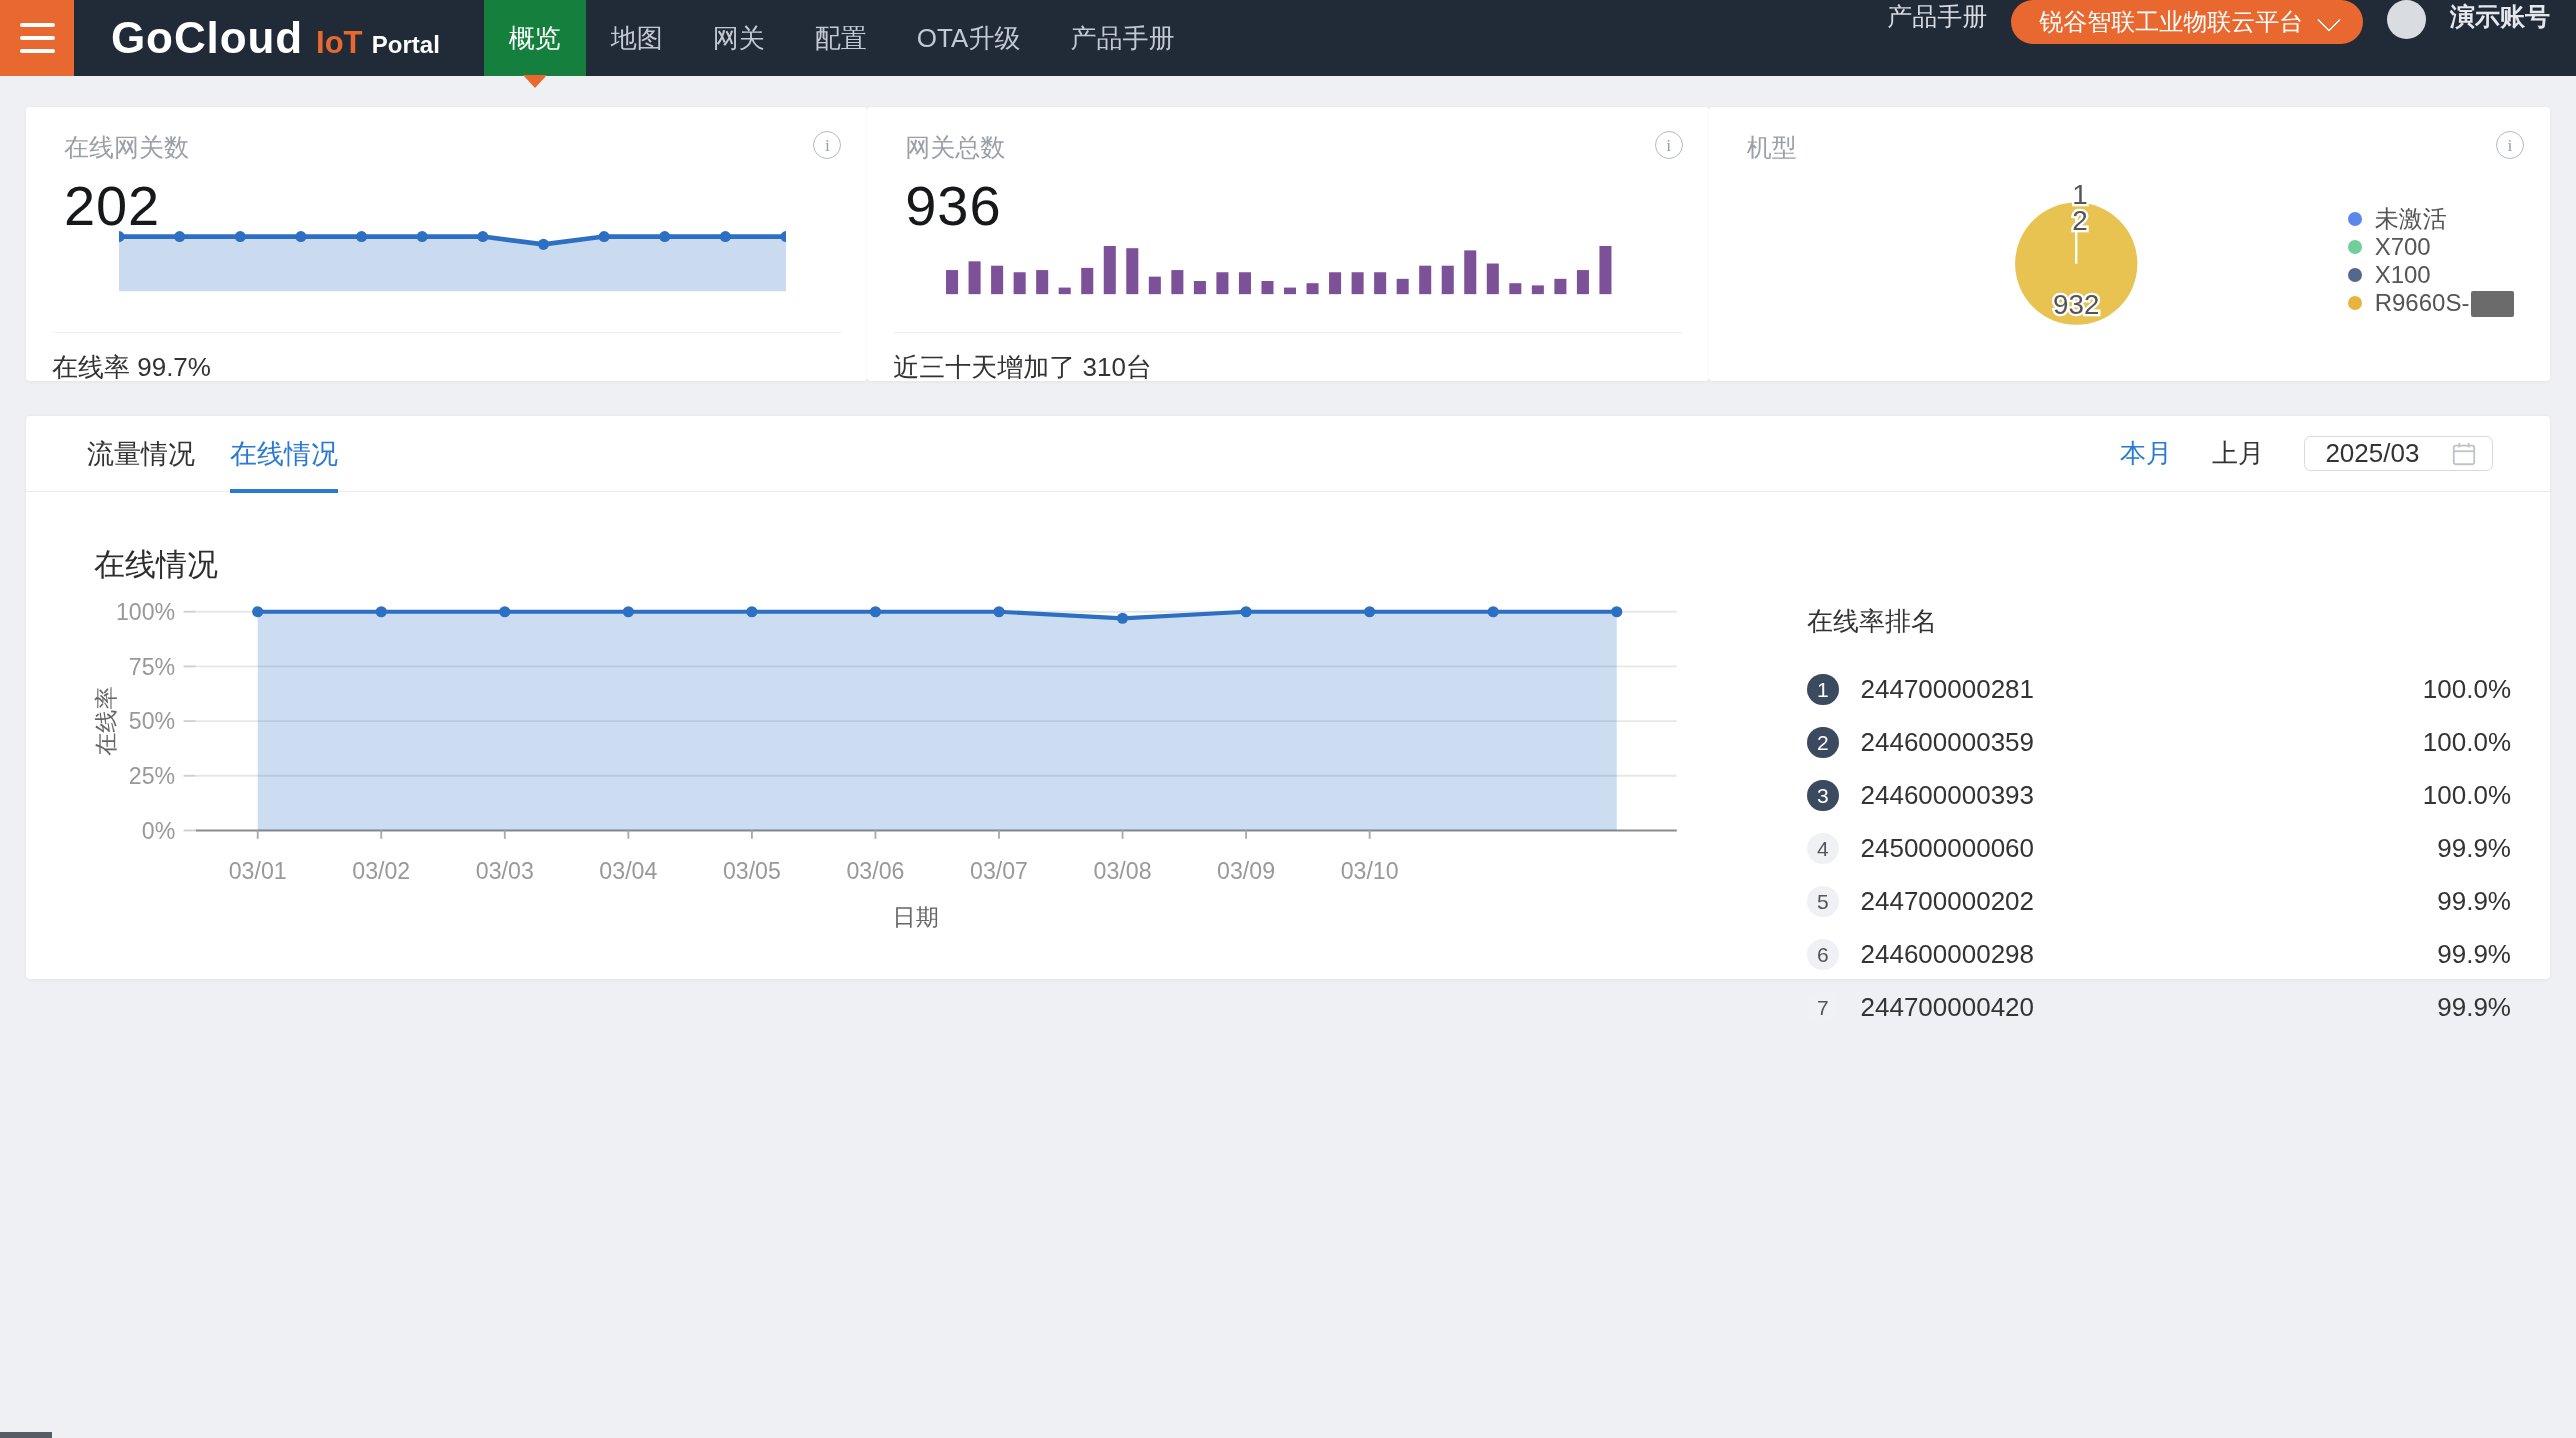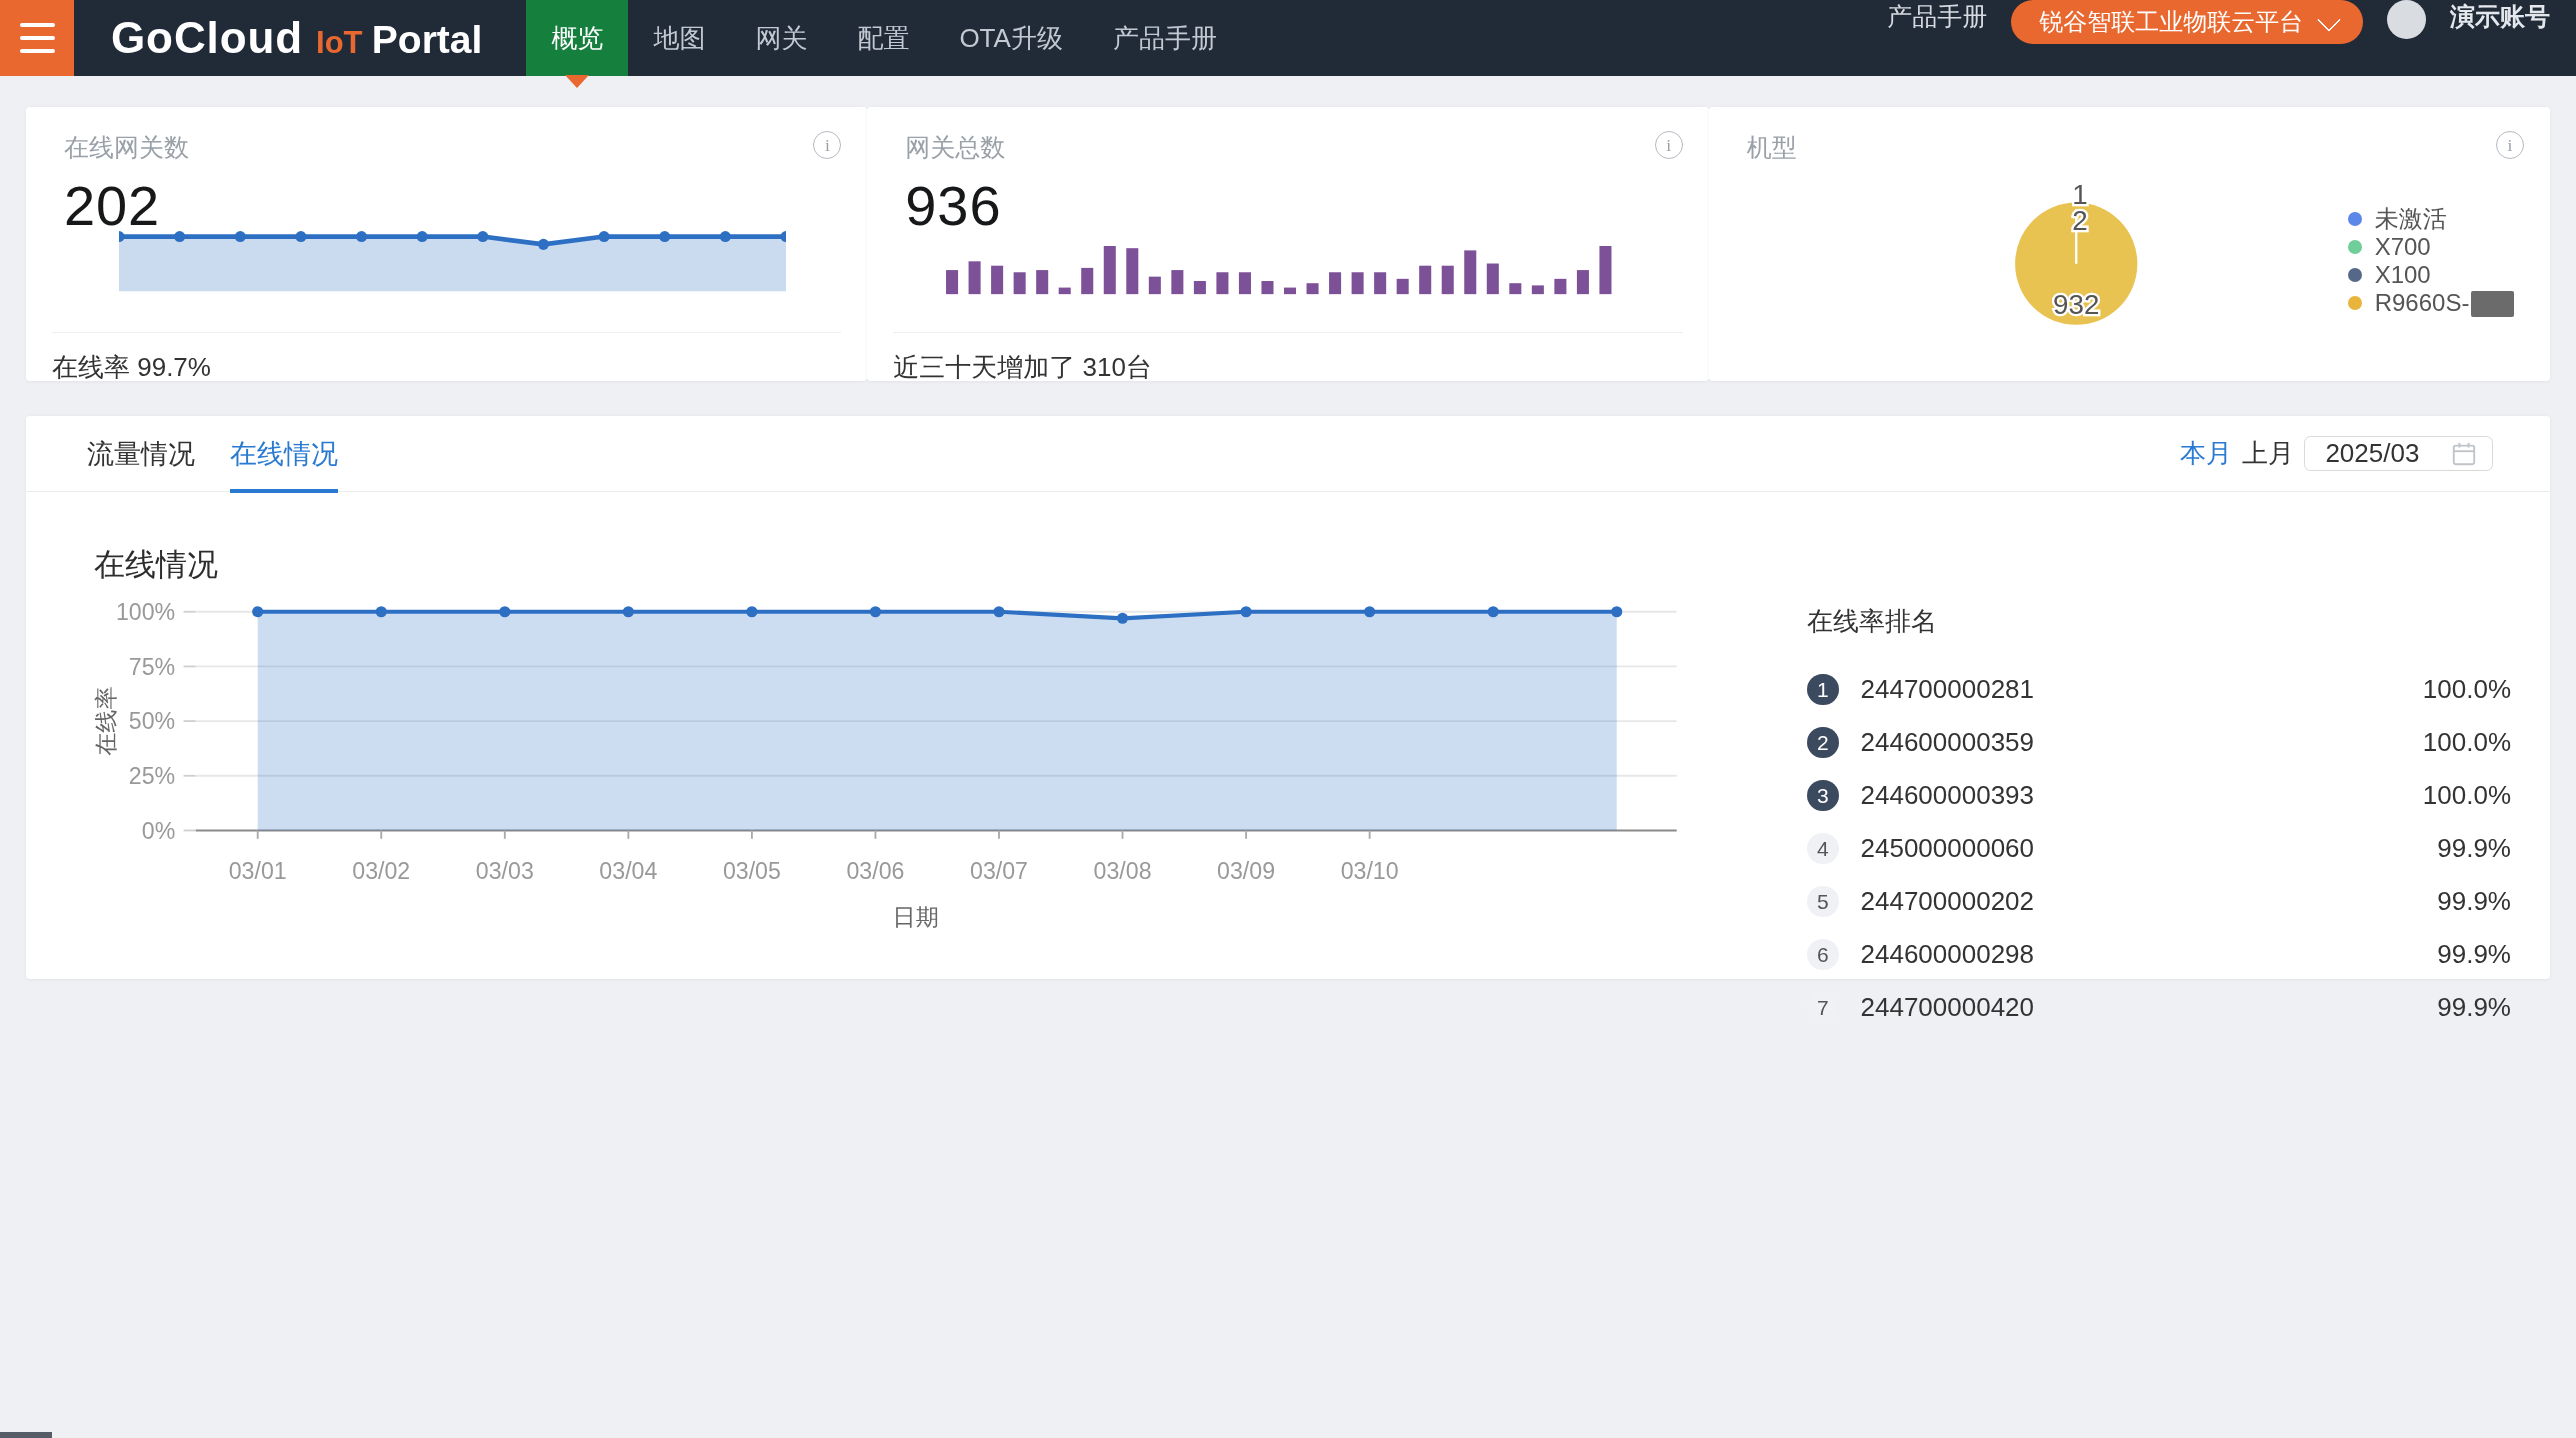--- a/index.html
+++ b/index.html
@@ -8,21 +8,21 @@
     background: #eef0f3; }
 
   
   .header { position: relative; height: 76px; background: #212b38; display: flex; align-items: stretch; }
   .burger { width: 74px; background: #e8682f; display: flex; flex-direction: column;
     justify-content: center; align-items: center; gap: 8.3px; cursor: pointer; }
   .burger i { display: block; width: 35px; height: 4.6px; background: #fff; border-radius: 1.9px; }
   .logo { display: flex; align-items: baseline; margin-left: 37px; margin-right: 44px; align-self: center; }
   .logo .g { color: #fff; font-size: 44px; font-weight: bold; letter-spacing: 0.9px; }
   .logo .iot { color: #e8682f; font-size: 31px; font-weight: bold; margin-left: 13px; }
-  .logo .portal { color: #fff; font-size: 39px; font-weight: bold; margin-left: 9.3px; }
+  .logo .portal { color: #fff; font-size: 24px; font-weight: bold; margin-left: 9.3px; }
   .nav { display: flex; align-items: stretch; }
   .nav-item { position: relative; display: flex; align-items: center; padding: 0 25px;
     color: #c3c9d2; font-size: 26px; cursor: pointer; }
   .nav-item.active { background: #15803d; color: #fff; }
   .nav-item.active::after { content: ""; position: absolute; left: 50%; bottom: -12px; margin-left: -12px;
     border-left: 12px solid transparent; border-right: 12px solid transparent; border-top: 13px solid #e8682f; }
   .hright { margin-left: auto; display: flex; align-items: flex-start; gap: 24px; padding-right: 26px; }
   .manual { color: #d7dbe1; font-size: 25px; cursor: pointer; }
   .pill { height: 44px; border-radius: 22px; background: #e8682f; color: #fff; font-size: 24px;
     display: flex; align-items: center; padding: 0 28px; gap: 15px; cursor: pointer; }
@@ -59,21 +59,21 @@
     background: #fff; border-radius: 3.7px; box-shadow: 0 0.9px 3.7px rgba(0,0,0,0.05); }
   .tabbar { position: relative; height: 76px; border-bottom: 1.9px solid #ececec;
     display: flex; align-items: center; }
   .tab { position: relative; height: 76px; display: flex; align-items: center;
     font-size: 27px; color: #333; cursor: pointer; }
   .tab.t1 { margin-left: 61px; }
   .tab.t2 { margin-left: 35px; }
   .tab.active { color: #2a7ad2; }
   .tab.active::after { content: ""; position: absolute; left: 0; right: 0; bottom: -1.9px;
     height: 4.6px; background: #2a7ad2; }
-  .controls { margin-left: auto; display: flex; align-items: center; padding-right: 57px; gap: 10px; }
+  .controls { margin-left: auto; display: flex; align-items: center; padding-right: 57px; gap: 40px; }
   .ctl-month { font-size: 26px; color: #333; cursor: pointer; }
   .ctl-month.active { color: #2a7ad2; }
   .datebox { width: 189px; height: 35px; border: 1.9px solid #d9d9d9; border-radius: 6.5px;
     display: flex; align-items: center; padding: 0 15px 0 20.4px; cursor: pointer; background: #fff; }
   .datebox .val { font-size: 26px; color: #333; flex: 1; }
   .chart-wrap { position: relative; height: 486px; }
   .chart-title { position: absolute; left: 68px; top: 52px; font-size: 31px; color: #2d2d2d; font-weight: 500; }
   .main-svg { position: absolute; left: 0; top: 0; }
 
   .ranking { position: absolute; left: 1781px; top: 112px; width: 704px; }

